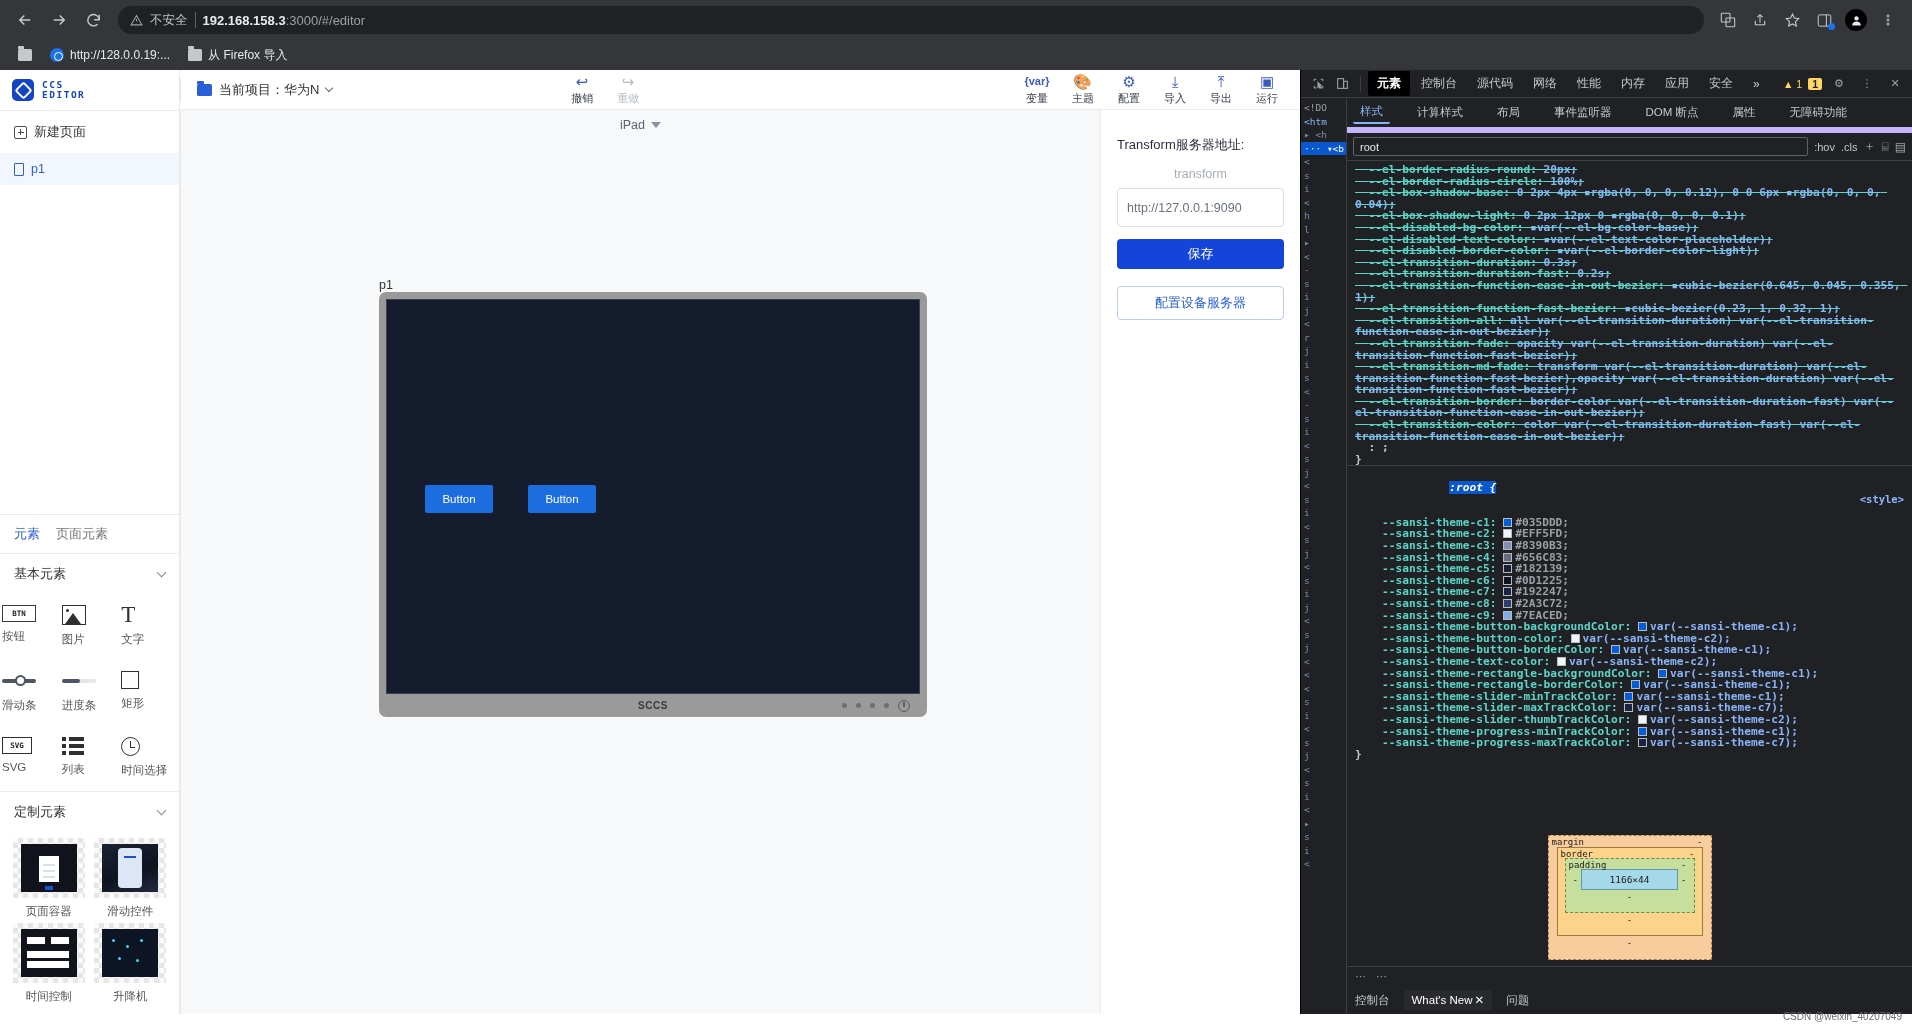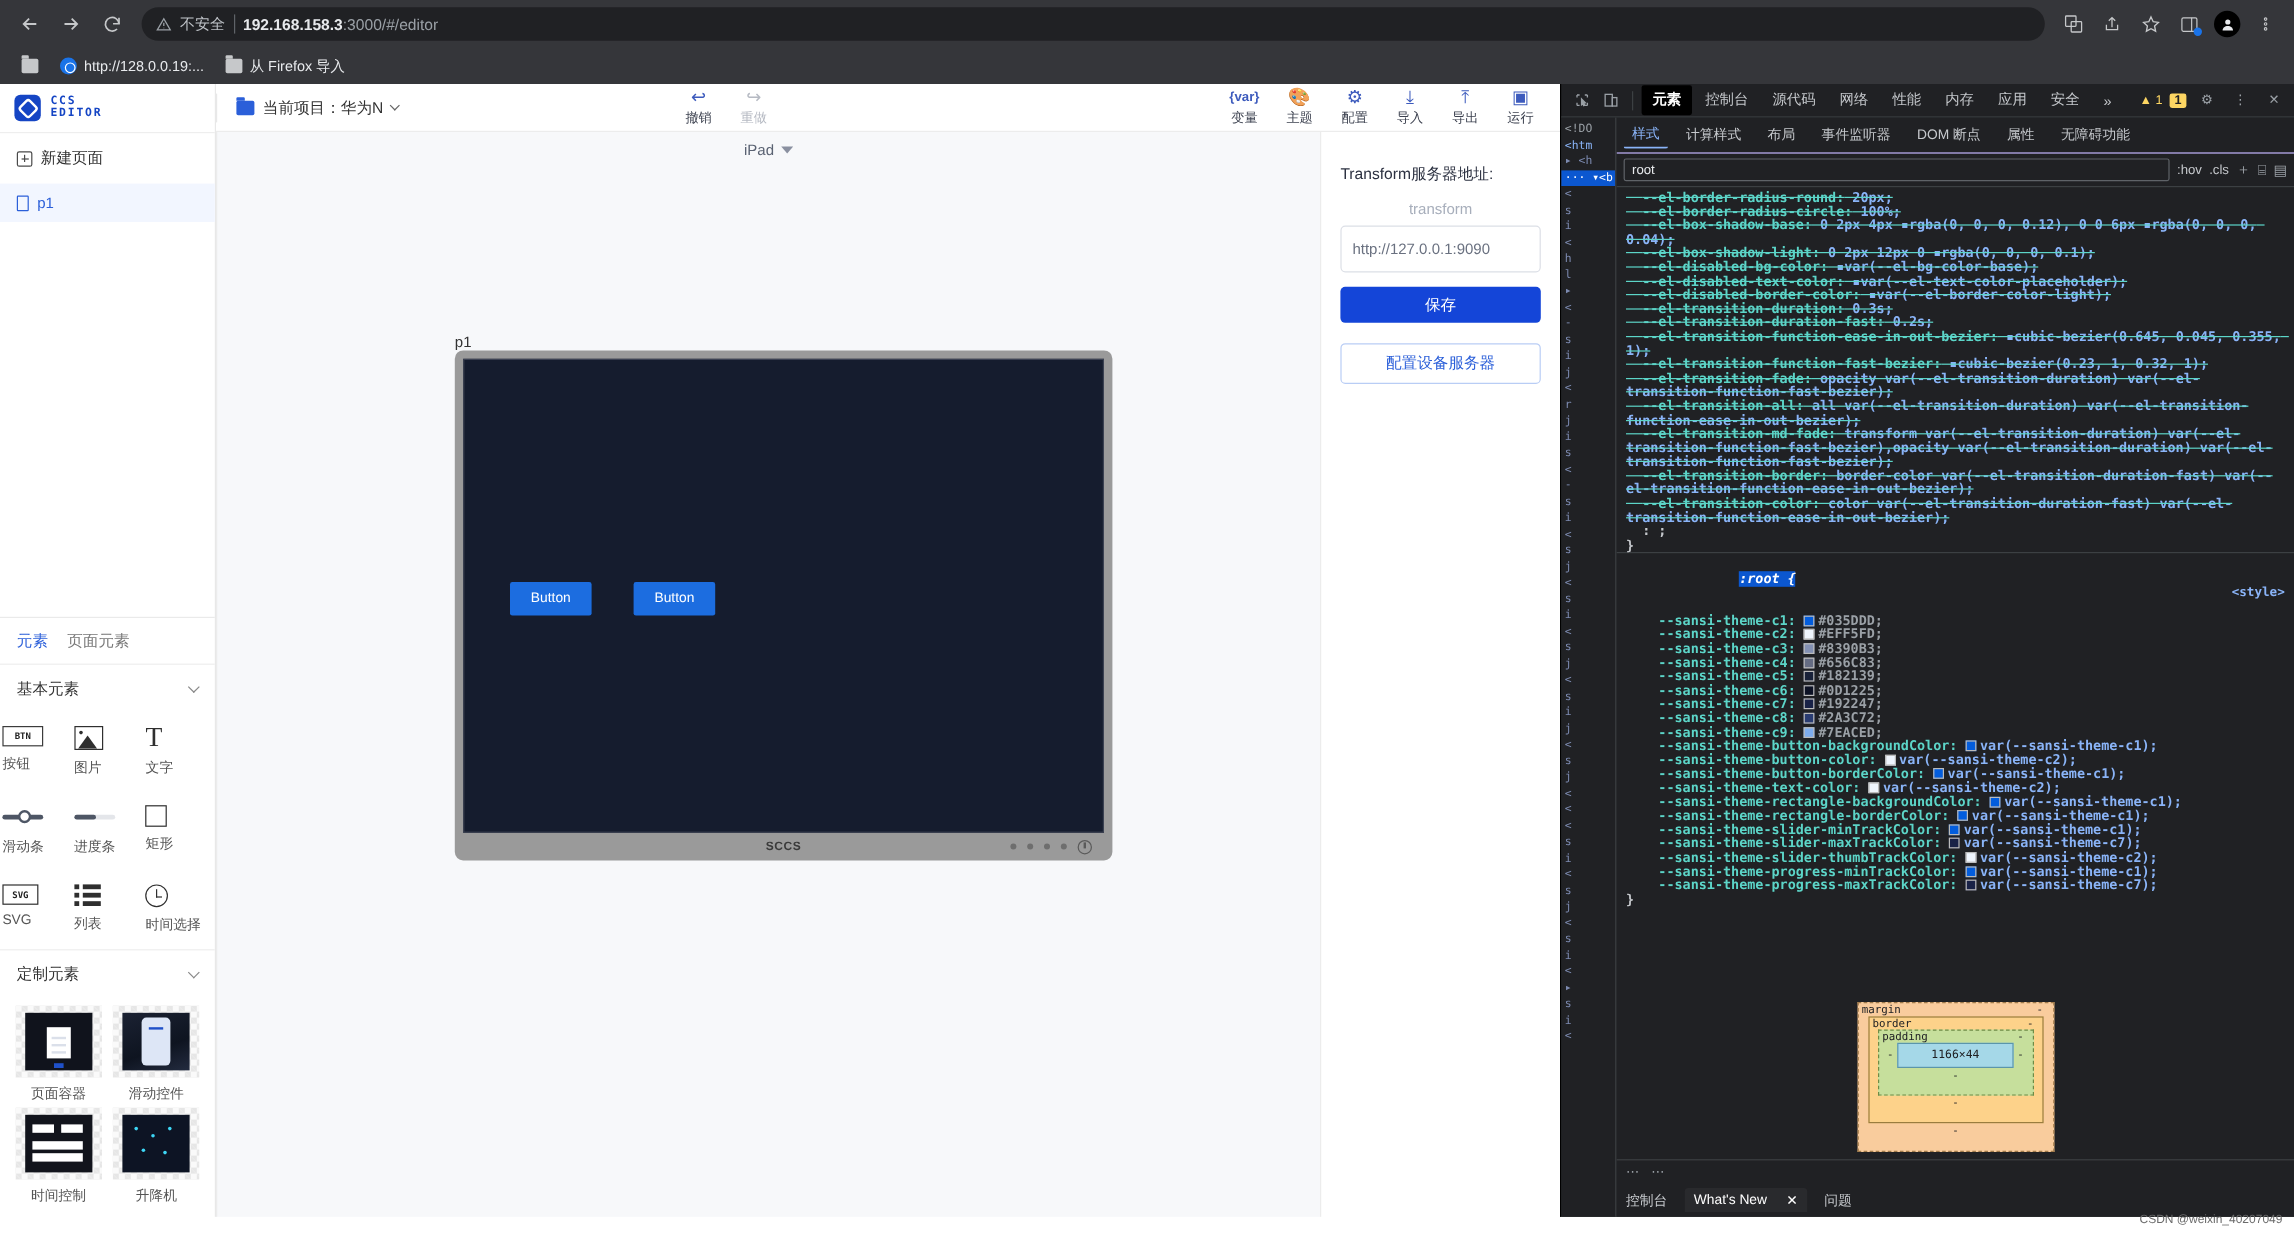--- a/index.html
+++ b/index.html
@@ -255,21 +255,21 @@
     border-right: 1px solid #3c4043; font-family: "DejaVu Sans Mono", monospace;
     font-size: 9.5px; color: #7c8ab0; overflow: hidden; padding-top: 3px;
     line-height: 13.5px; position: relative; }
   .dom-strip div { white-space: nowrap; padding-left: 3px; }
   .dom-strip .c1 { color: #9aa0a6; }
   .dom-strip .c2 { color: #8ab4f8; }
   .dom-strip .sel { background: #0b57d0; color: #fff; }
 
   .styles-pane { flex: 1; display: flex; flex-direction: column; min-width: 0;
     background: #202124; }
-  .st-tabs { display: flex; gap: 8px; padding: 3px 6px; border-bottom: 1px solid #c4b5fd;
+  .st-tabs { display: flex; gap: 20px; padding: 3px 6px; border-bottom: 6px solid #c4b5fd;
     align-items: center; }
   .st-tab { padding: 3px 7px; font-size: 11.5px; color: #c5c8cc; border-radius:2px;}
   .st-tab.active { color: #8ab4f8; border-bottom: 2px solid #8ab4f8; }
   .filter-row { display: flex; align-items: center; gap: 6px; padding: 4px 6px;
     border-bottom: 1px solid #3c4043; }
   .filter-in { flex: 1; height: 19px; background: #202124; border: 1px solid #5f6368;
     border-radius: 2px; color: #e8eaed; padding: 0 6px; font-size: 11px;
     font-family: "Liberation Sans", sans-serif; }
   .filter-tog { color: #c5c8cc; font-size: 11px; }
   .filter-ic { color: #9aa0a6; font-size: 12px; }
@@ -300,21 +300,21 @@
   .bm-content { background: #a5d8e8; border: 1px solid #5b96ab; padding: 4px 2px;
     color: #202124; font-size: 9.5px; }
   .bm-label { position: absolute; left: 3px; top: 1px; font-size: 9px; }
   .bm-v { font-size: 9px; }
 
   .dt-footer { border-top: 1px solid #3c4043; }
   .dt-foot-row1 { display: flex; align-items: center; gap: 10px; padding: 3px 8px;
     color: #9aa0a6; font-size: 11px; }
   .dt-foot-row2 { display: flex; align-items: center; gap: 14px; padding: 4px 8px;
     font-size: 11.5px; color: #c5c8cc; }
-  .wn-tab { display:flex; align-items:center; gap:16px; background:#292a2d;
+  .wn-tab { display:flex; align-items:center; gap:2px; background:#292a2d;
     padding: 3px 8px; border-radius: 3px 3px 0 0; color:#fff; }
 
   .watermark { position: absolute; right: 10px; bottom: 6px; color: #6b6b6b;
     font-size: 10px; font-family: "Liberation Sans", sans-serif; }
 </style>
 </head>
 <body>
 
 <div class="browser-chrome">
   <div class="browser-toolbar">
@@ -758,22 +758,22 @@
               <div class="css-line strike kprop"><span class="kprop">  --el-border-radius-circle:</span><span class="kblue"> 100%;</span></div>
               <div class="css-line strike kprop"><span class="kprop">  --el-box-shadow-base:</span><span class="kblue"> 0 2px 4px ▪rgba(0, 0, 0, 0.12), 0 0 6px ▪rgba(0, 0, 0, 0.04);</span></div>
               <div class="css-line strike kprop"><span class="kprop">  --el-box-shadow-light:</span><span class="kblue"> 0 2px 12px 0 ▪rgba(0, 0, 0, 0.1);</span></div>
               <div class="css-line strike kprop"><span class="kprop">  --el-disabled-bg-color:</span><span class="kblue"> ▪var(--el-bg-color-base);</span></div>
               <div class="css-line strike kprop"><span class="kprop">  --el-disabled-text-color:</span><span class="kblue"> ▪var(--el-text-color-placeholder);</span></div>
               <div class="css-line strike kprop"><span class="kprop">  --el-disabled-border-color:</span><span class="kblue"> ▪var(--el-border-color-light);</span></div>
               <div class="css-line strike kprop"><span class="kprop">  --el-transition-duration:</span><span class="kblue"> 0.3s;</span></div>
               <div class="css-line strike kprop"><span class="kprop">  --el-transition-duration-fast:</span><span class="kblue"> 0.2s;</span></div>
               <div class="css-line strike kprop"><span class="kprop">  --el-transition-function-ease-in-out-bezier:</span><span class="kblue"> ▪cubic-bezier(0.645, 0.045, 0.355, 1);</span></div>
               <div class="css-line strike kprop"><span class="kprop">  --el-transition-function-fast-bezier:</span><span class="kblue"> ▪cubic-bezier(0.23, 1, 0.32, 1);</span></div>
+              <div class="css-line strike kprop"><span class="kprop">  --el-transition-all:</span><span class="kblue"> all var(--el-transition-duration) var(--el-transition-function-ease-in-out-bezier);</span></div>
               <div class="css-line strike kprop"><span class="kprop">  --el-transition-fade:</span><span class="kblue"> opacity var(--el-transition-duration) var(--el-transition-function-fast-bezier);</span></div>
-              <div class="css-line strike kprop"><span class="kprop">  --el-transition-all:</span><span class="kblue"> all var(--el-transition-duration) var(--el-transition-function-ease-in-out-bezier);</span></div>
               <div class="css-line strike kprop"><span class="kprop">  --el-transition-md-fade:</span><span class="kblue"> transform var(--el-transition-duration) var(--el-transition-function-fast-bezier),opacity var(--el-transition-duration) var(--el-transition-function-fast-bezier);</span></div>
               <div class="css-line strike kprop"><span class="kprop">  --el-transition-border:</span><span class="kblue"> border-color var(--el-transition-duration-fast) var(--el-transition-function-ease-in-out-bezier);</span></div>
               <div class="css-line strike kprop"><span class="kprop">  --el-transition-color:</span><span class="kblue"> color var(--el-transition-duration-fast) var(--el-transition-function-ease-in-out-bezier);</span></div>
             </div>
           <div class="css-line ksel">  : ;</div>
           <div class="css-line ksel">}</div>
           <div class="rule-block">
             <div class="css-line">
               <span class="sel-hl">:root {</span>
               <span class="src-link">&lt;style&gt;</span>

